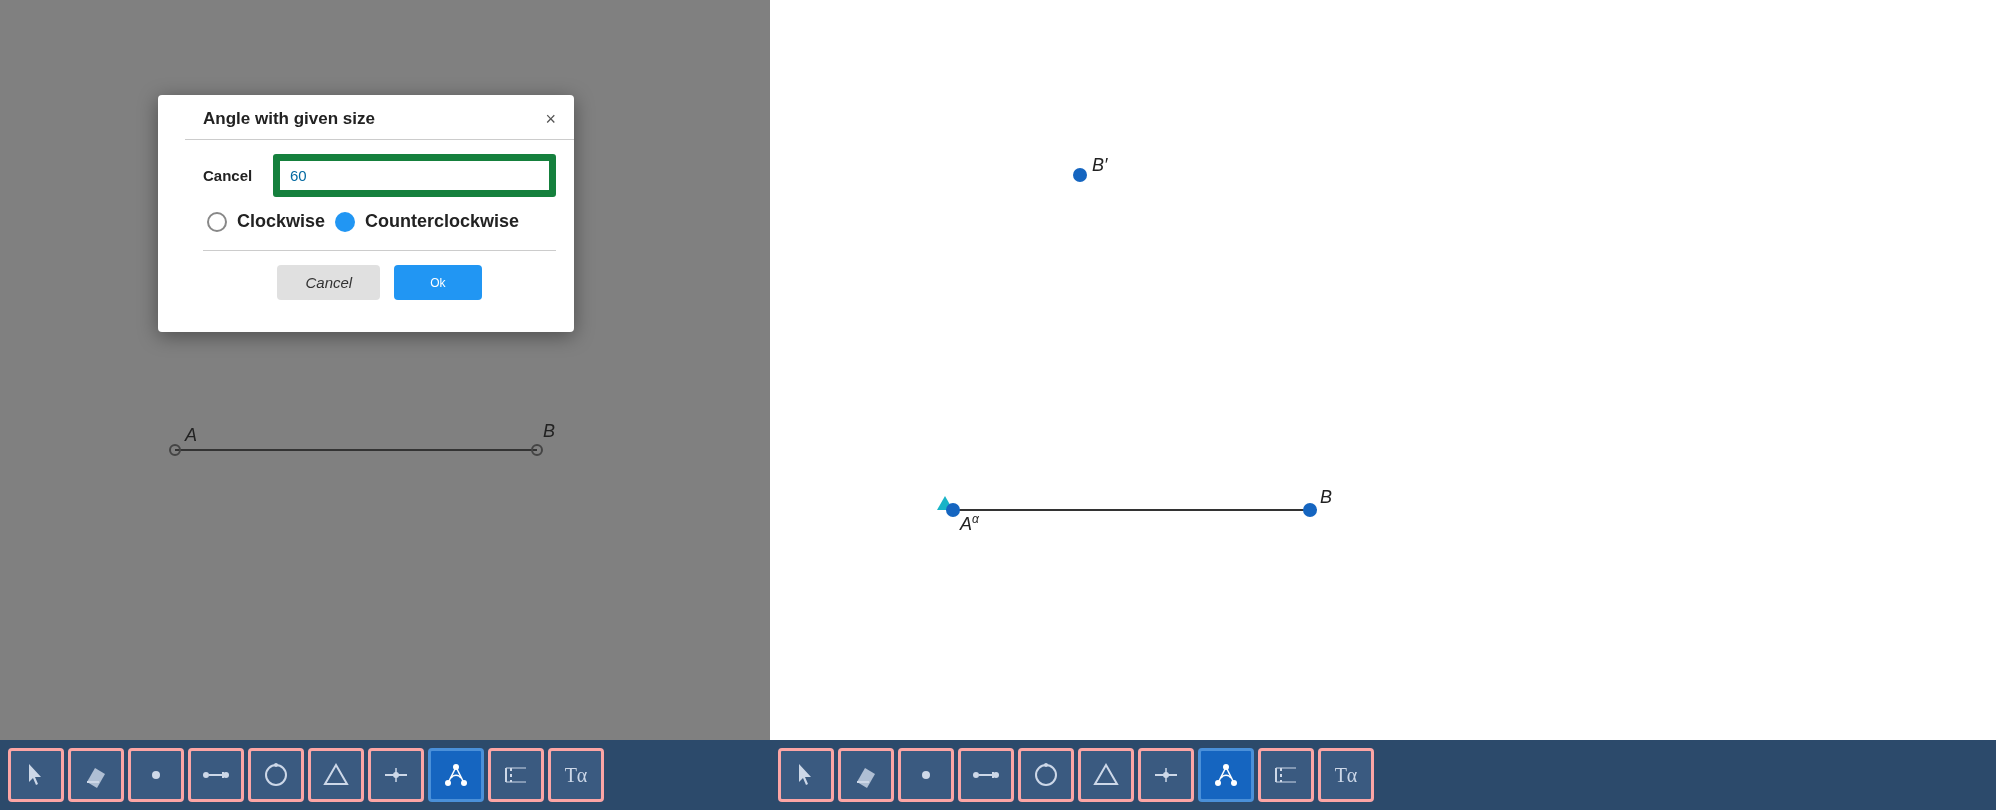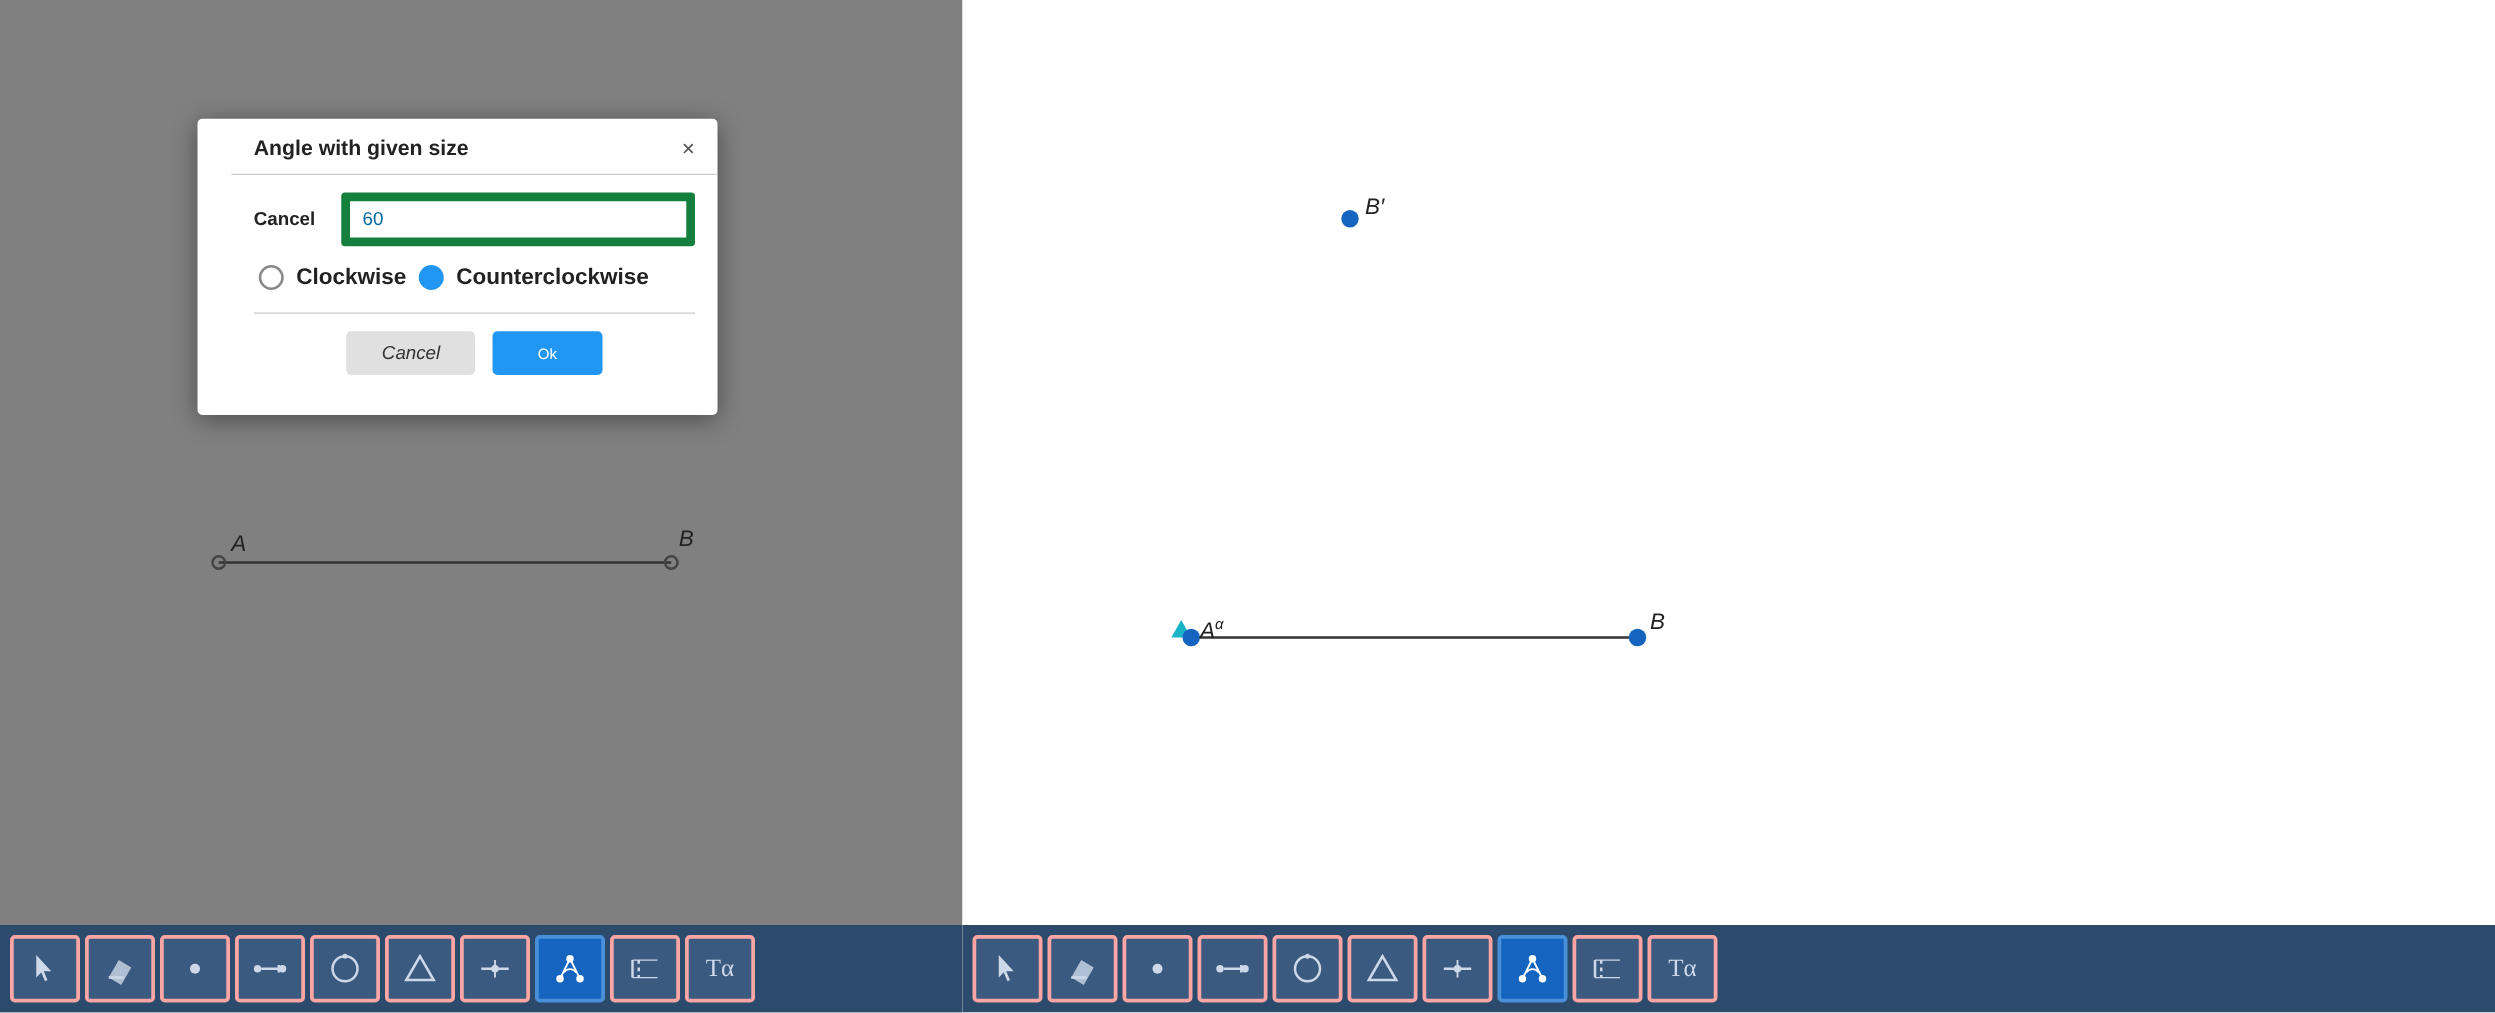--- a/index.html
+++ b/index.html
@@ -368,21 +368,21 @@
   <div class="point-dot" style="left:310px; top:175px;"></div>
   <span class="italic-label" style="left:322px; top:155px;"><i>B′</i></span>
 
   <div style="position:absolute; left:183px; top:510px; transform:translate(-50%,-50%);">
 
     <svg width="20" height="18" style="position:absolute; left:-18px; top:-16px;">
       <polygon points="10,2 2,16 18,16" fill="#00ACC1" opacity="0.9"></polygon>
     </svg>
     <div class="point-dot" style="left:0; top:0;"></div>
   </div>
-  <span class="italic-label" style="left:190px; top:492px;"><i>A</i><sup>α</sup></span>
+  <span class="italic-label" style="left:190px; top:512px;"><i>A</i><sup>α</sup></span>
 
   <div class="point-dot" style="left:540px; top:510px;"></div>
   <span class="italic-label" style="left:550px; top:487px;">B</span>
 
   <div class="right-toolbar">
 
     <div class="toolbar-btn">
       <svg viewBox="0 0 30 30" fill="none">
         <path d="M8 4 L8 22 L12 18 L15 25 L17 24 L14 17 L20 17 Z" fill="#cdd8e8"></path>
       </svg>

